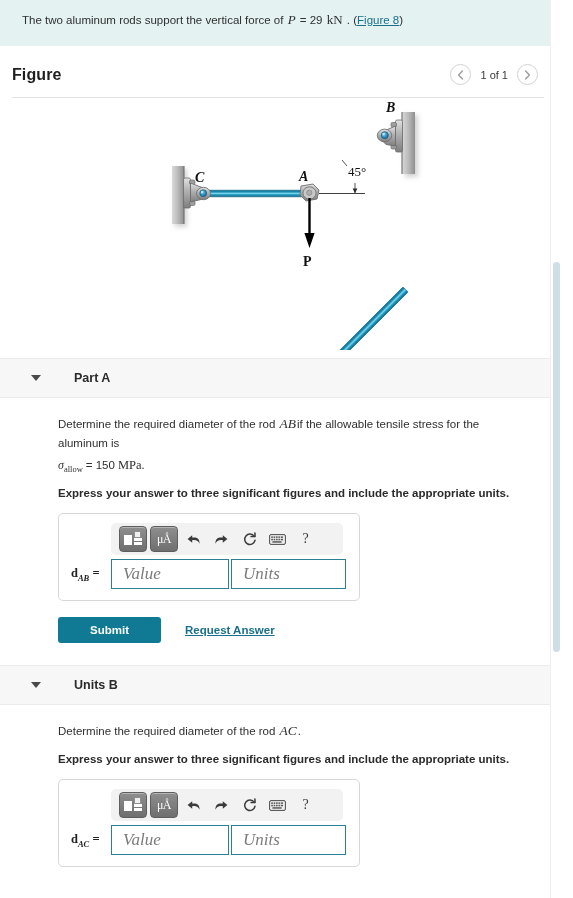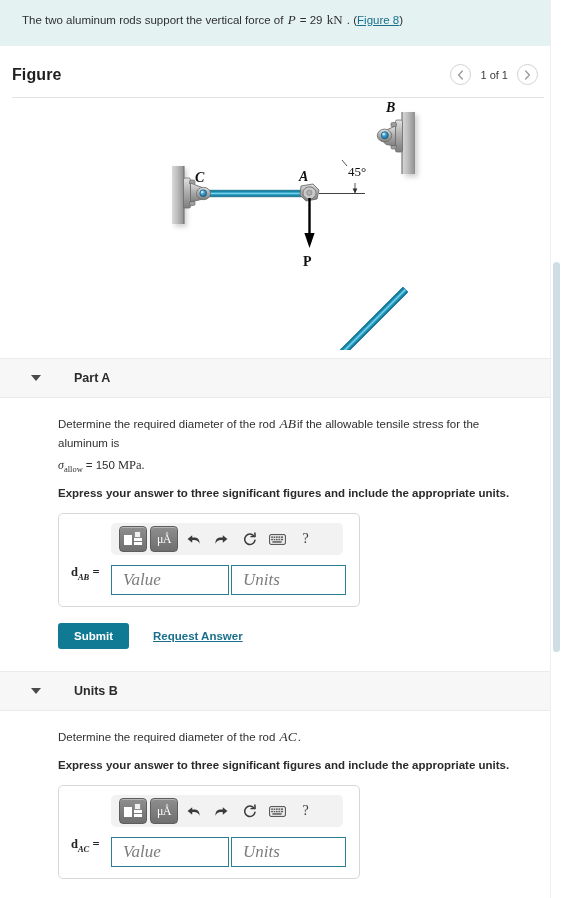--- a/index.html
+++ b/index.html
@@ -241,21 +241,22 @@
     cursor: pointer;
   }
   .tb-plain svg { display: block; }
   .tb-help {
     font-size: 14px;
     color: #3b3b3b;
     font-family: "Liberation Serif", serif;
   }
   .answer-row {
     display: flex;
-    margin-top: 10px;
+    align-items: center;
+    margin-top: 4px;
   }
   .var-label {
     width: 42px;
     text-align: left;
     padding-left: 2px;
     font-family: "Liberation Serif", serif;
     font-size: 12.5px;
     font-weight: bold;
     color: #222;
     box-sizing: border-box;
@@ -289,21 +290,21 @@
     margin-top: 16px;
     padding-bottom: 4px;
   }
   .btn-submit {
     background: #107a95;
     color: #ffffff;
     font-size: 11.5px;
     font-weight: bold;
     border: none;
     border-radius: 3px;
-    padding: 7px 16px;
+    padding: 7px 32px;
     cursor: pointer;
     font-family: "Liberation Sans", sans-serif;
   }
   .link-request {
     margin-left: 24px;
     color: #1a6f8c;
     font-size: 11.5px;
     font-weight: bold;
     text-decoration: underline;
     cursor: pointer;

